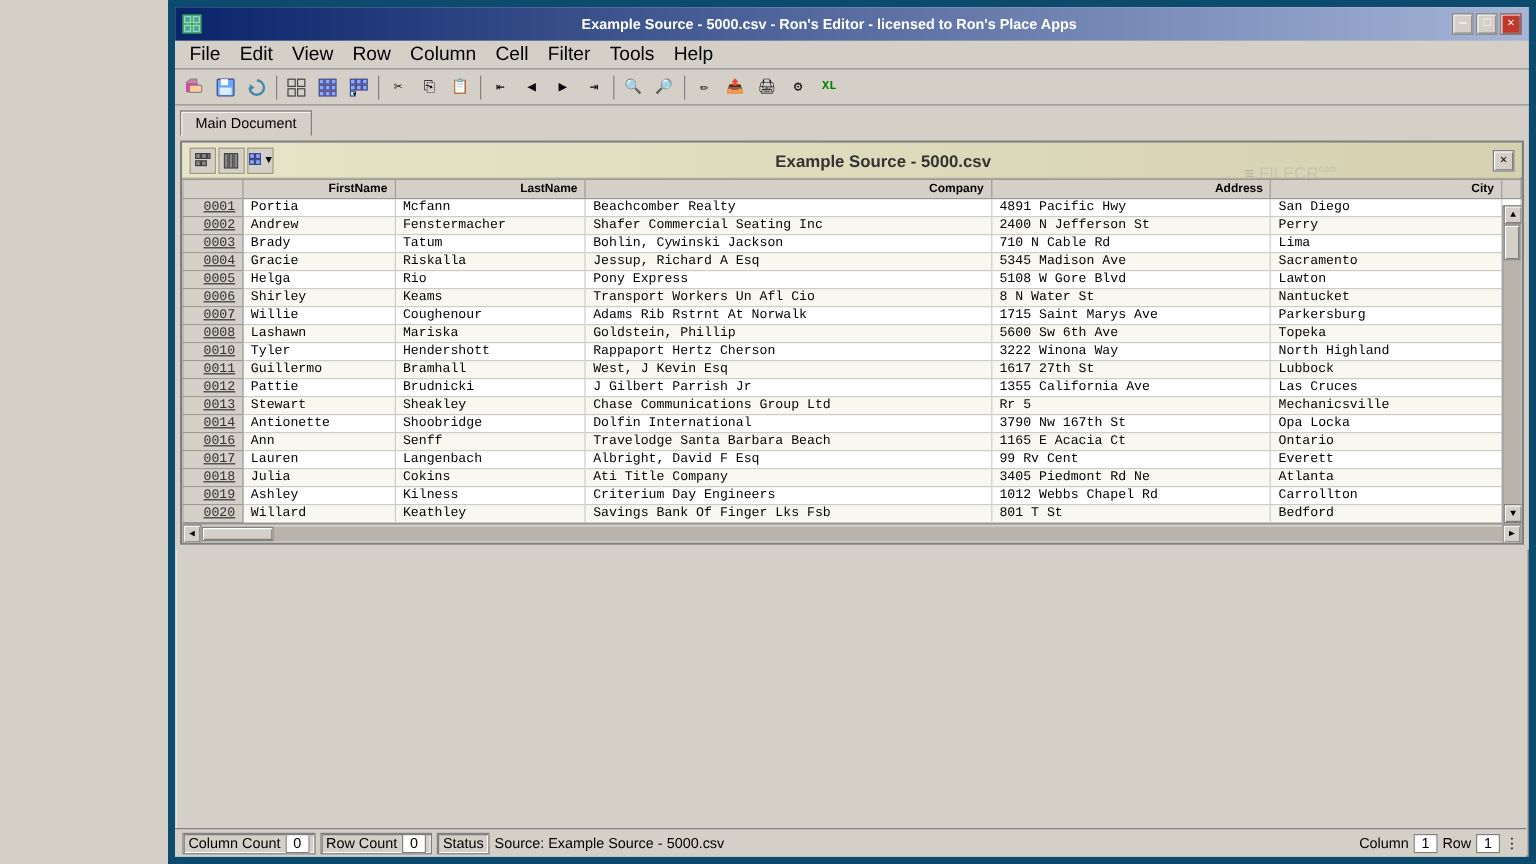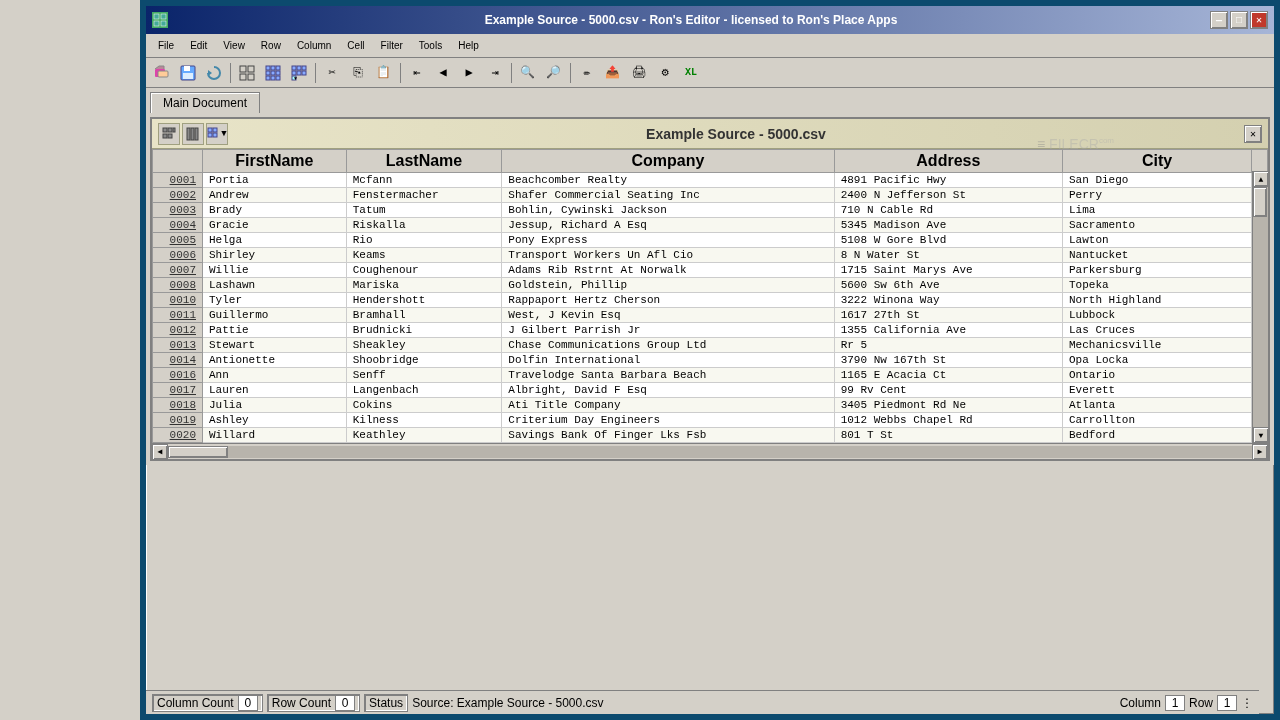--- a/index.html
+++ b/index.html
@@ -66,21 +66,21 @@
       background: #d4d0c8;
       display: flex;
       align-items: center;
       padding: 2px 4px;
       border-bottom: 1px solid #808080;
       height: 24px;
     }
     .menu-item {
       padding: 2px 8px;
       font-family: Arial, sans-serif;
-      font-size: 10px;
+      font-size: 16px;
       cursor: pointer;
     }
     .toolbar {
       background: #d4d0c8;
       display: flex;
       align-items: center;
       padding: 2px 4px;
       border-bottom: 1px solid #808080;
       height: 30px;
       gap: 2px;
@@ -163,23 +163,23 @@
     .grid-table {
       border-collapse: collapse;
       width: 100%;
       font-family: 'Courier New', monospace;
       font-size: 11px;
     }
     .grid-table th {
       background: #d4d0c8;
       border: 1px solid #999;
       padding: 2px 6px;
-      text-align: center;
+      text-align: right;
       font-family: Arial, sans-serif;
-      font-size: 16px;
+      font-size: 10px;
       font-weight: bold;
       min-height: 20px;
       white-space: nowrap;
     }
     .grid-table td {
       border: 1px solid #ccc;
       padding: 1px 6px;
       white-space: nowrap;
       background: white;
     }
@@ -232,21 +232,21 @@
     }
     .scrollbar-h-thumb {
       width: 60px;
       height: 12px;
       background: #d4d0c8;
       border: 1px solid #808080;
       box-shadow: inset 1px 1px #fff, inset -1px -1px #808080;
     }
     .status-bar {
       position: absolute;
-      bottom: 0; left: 0; right: 15px;
+      bottom: 0; left: 0; right: 2px;
       height: 24px;
       background: #d4d0c8;
       border-top: 1px solid #808080;
       display: flex;
       align-items: center;
       padding: 0 6px;
       font-family: Arial, sans-serif;
       font-size: 12px;
     }
     .status-section {

